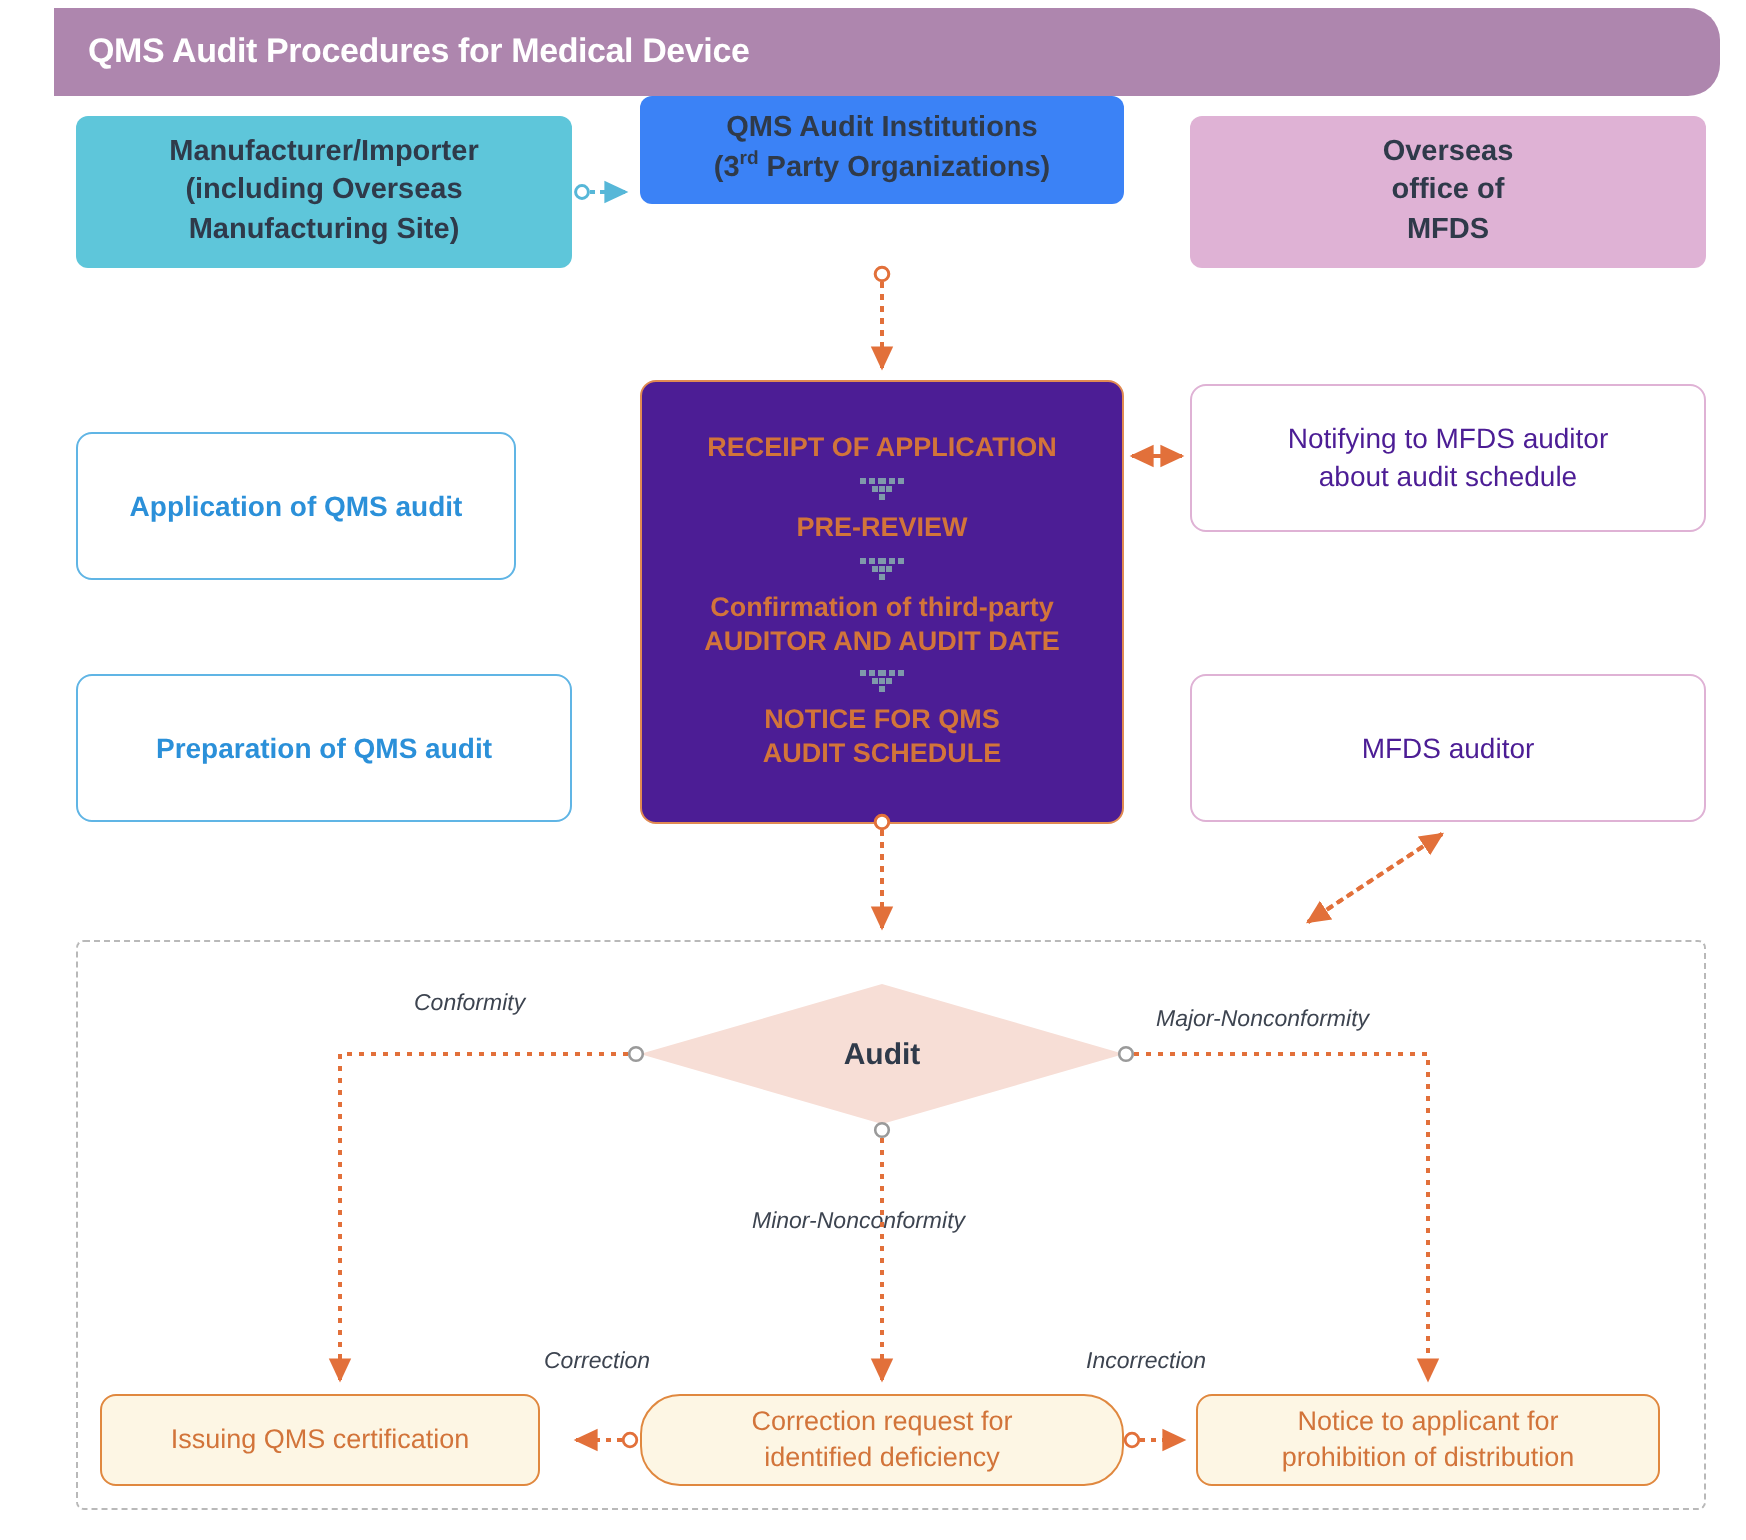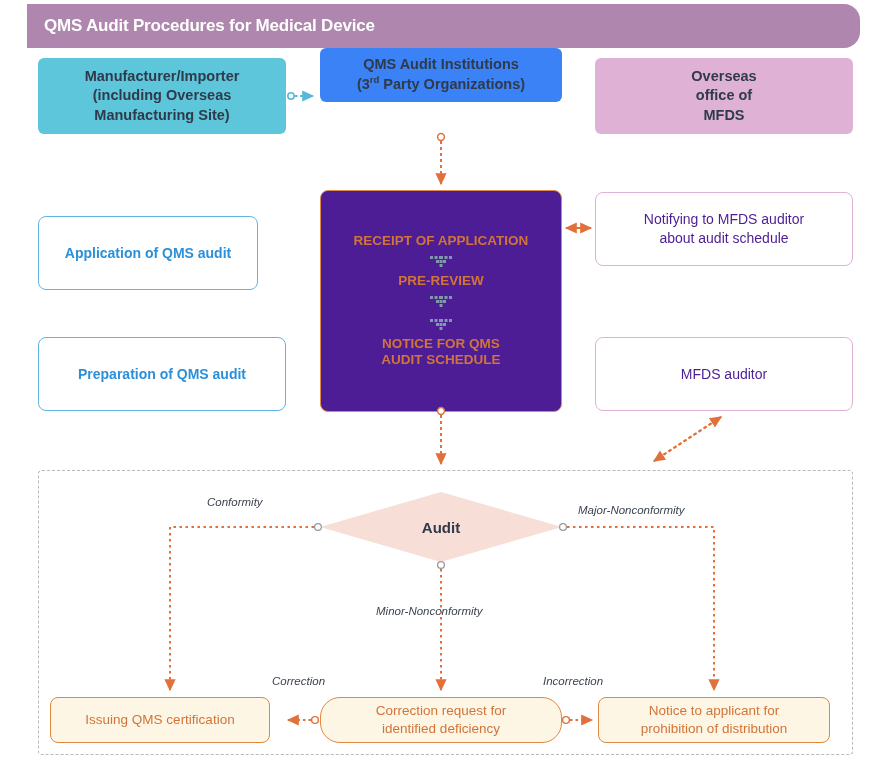--- a/index.html
+++ b/index.html
@@ -176,20 +176,22 @@
       <rect x="11" y="1" width="4" height="3"></rect>
         <rect x="16.5" y="1" width="3" height="3"></rect>
       <rect x="21" y="1" width="3" height="3"></rect>
       <rect x="8" y="5" width="3" height="3"></rect>
         <rect x="11.5" y="5" width="3" height="3"></rect>
       <rect x="15" y="5" width="3" height="3"></rect>
       <rect x="11.5" y="9" width="3" height="3"></rect>
     </g>
   </svg>
 
+  <div class="proc-step">Confirmation of third-party
+AUDITOR AND AUDIT DATE</div>
 
   <svg class="proc-sep" viewBox="0 0 26 13">
     <g fill="#7f99ab">
       <rect x="2" y="1" width="3" height="3"></rect>
         <rect x="6.5" y="1" width="3" height="3"></rect>
       <rect x="11" y="1" width="4" height="3"></rect>
         <rect x="16.5" y="1" width="3" height="3"></rect>
       <rect x="21" y="1" width="3" height="3"></rect>
       <rect x="8" y="5" width="3" height="3"></rect>
         <rect x="11.5" y="5" width="3" height="3"></rect>

